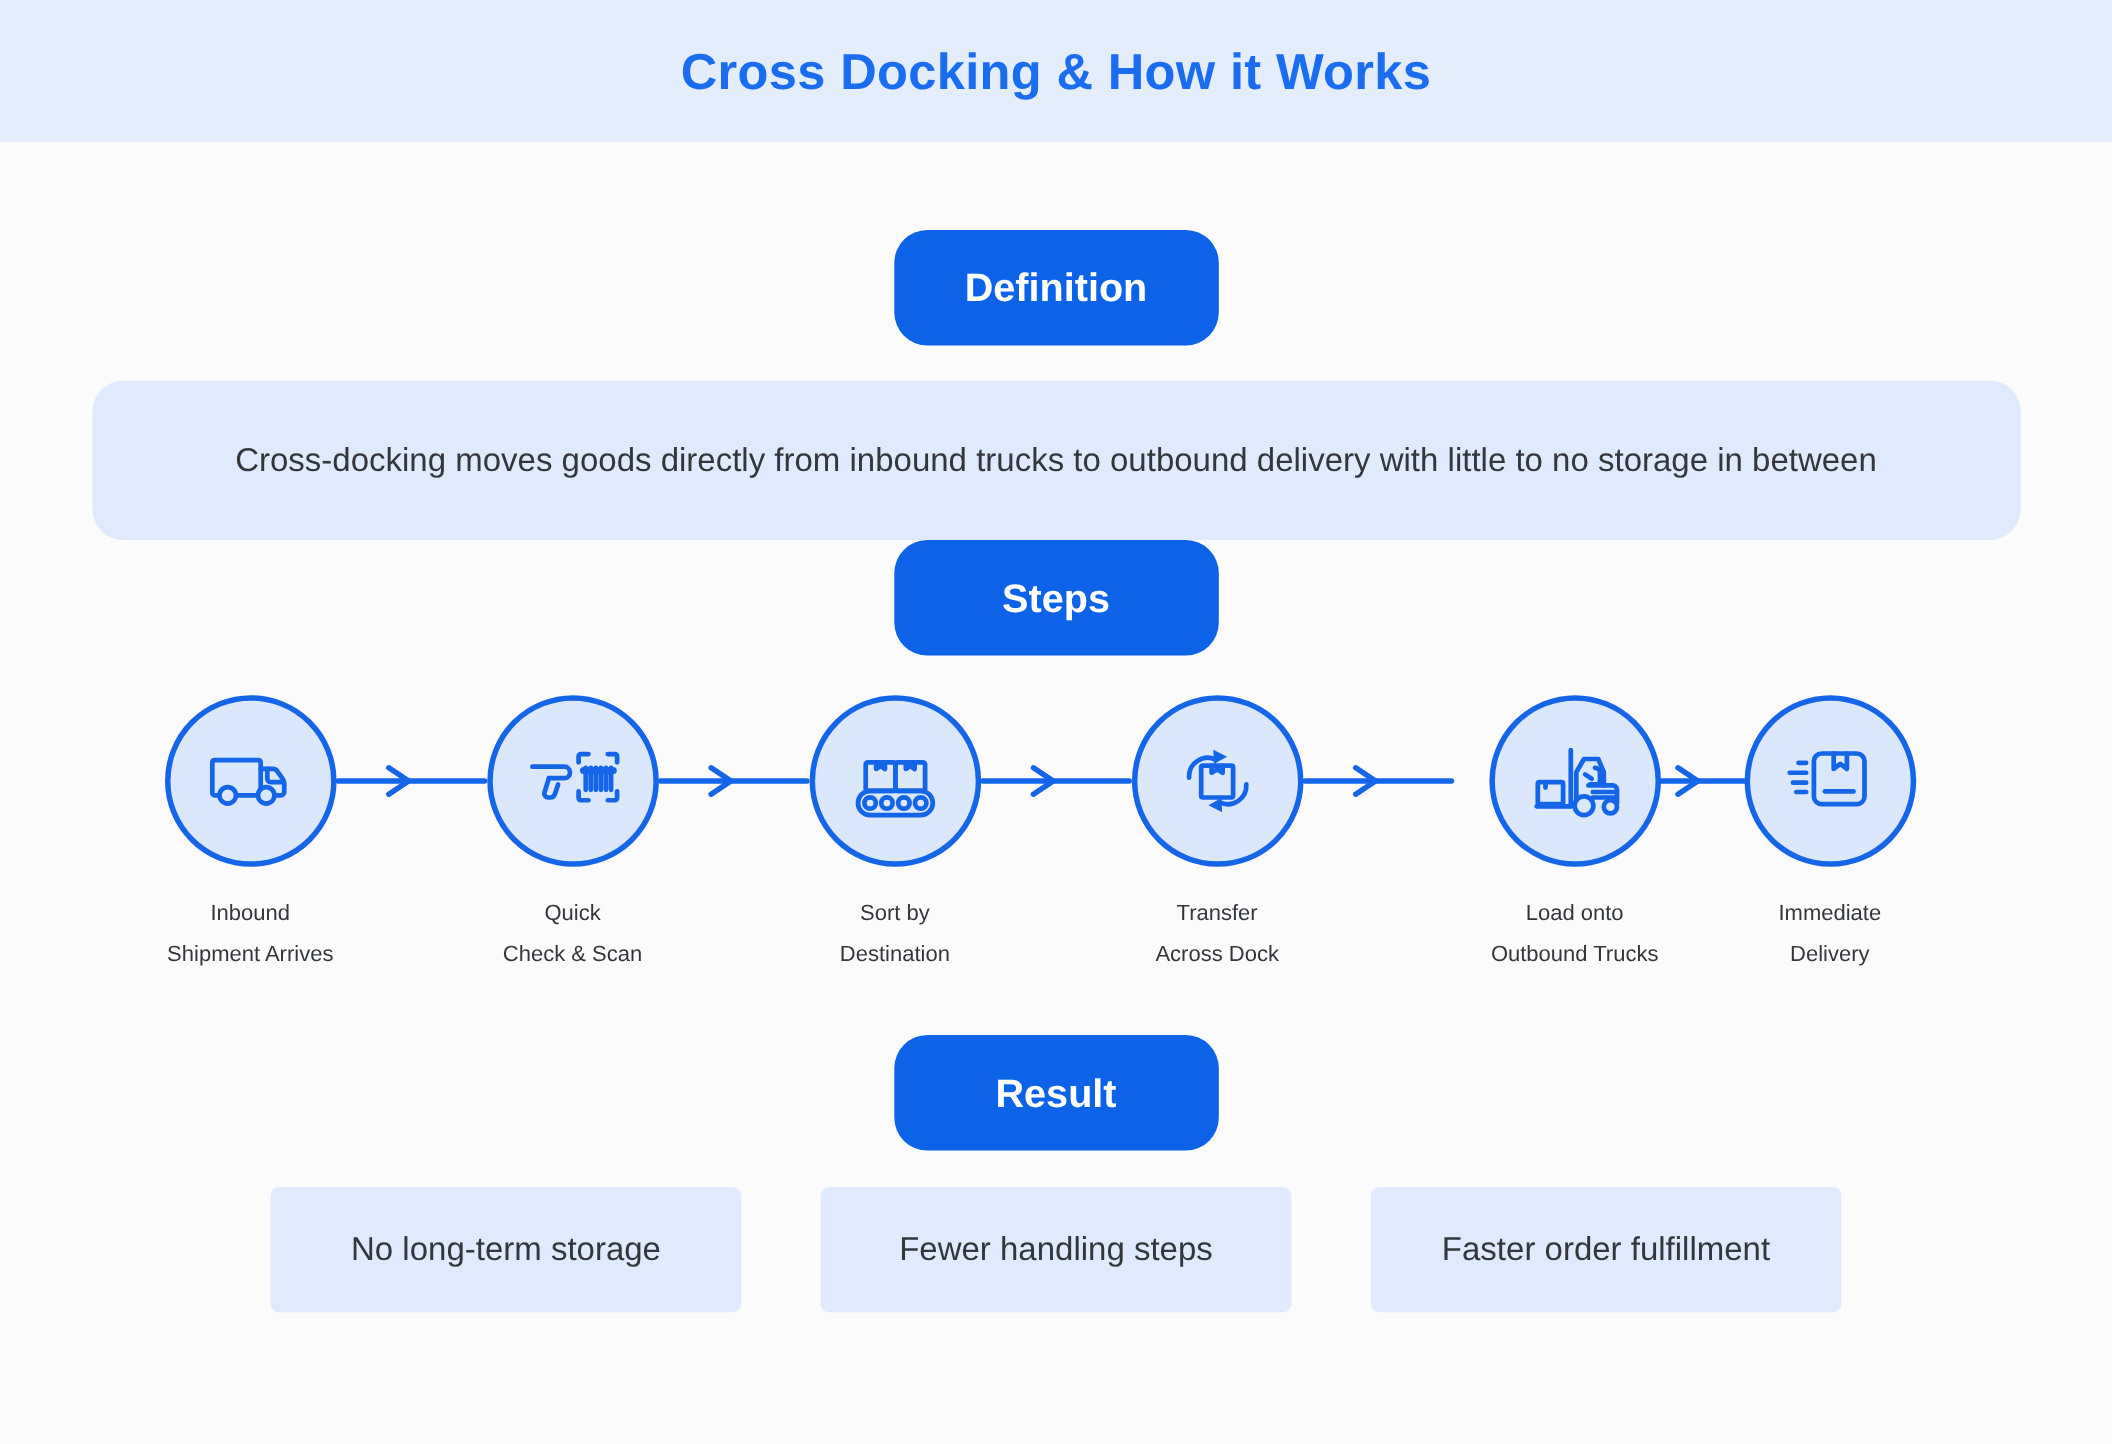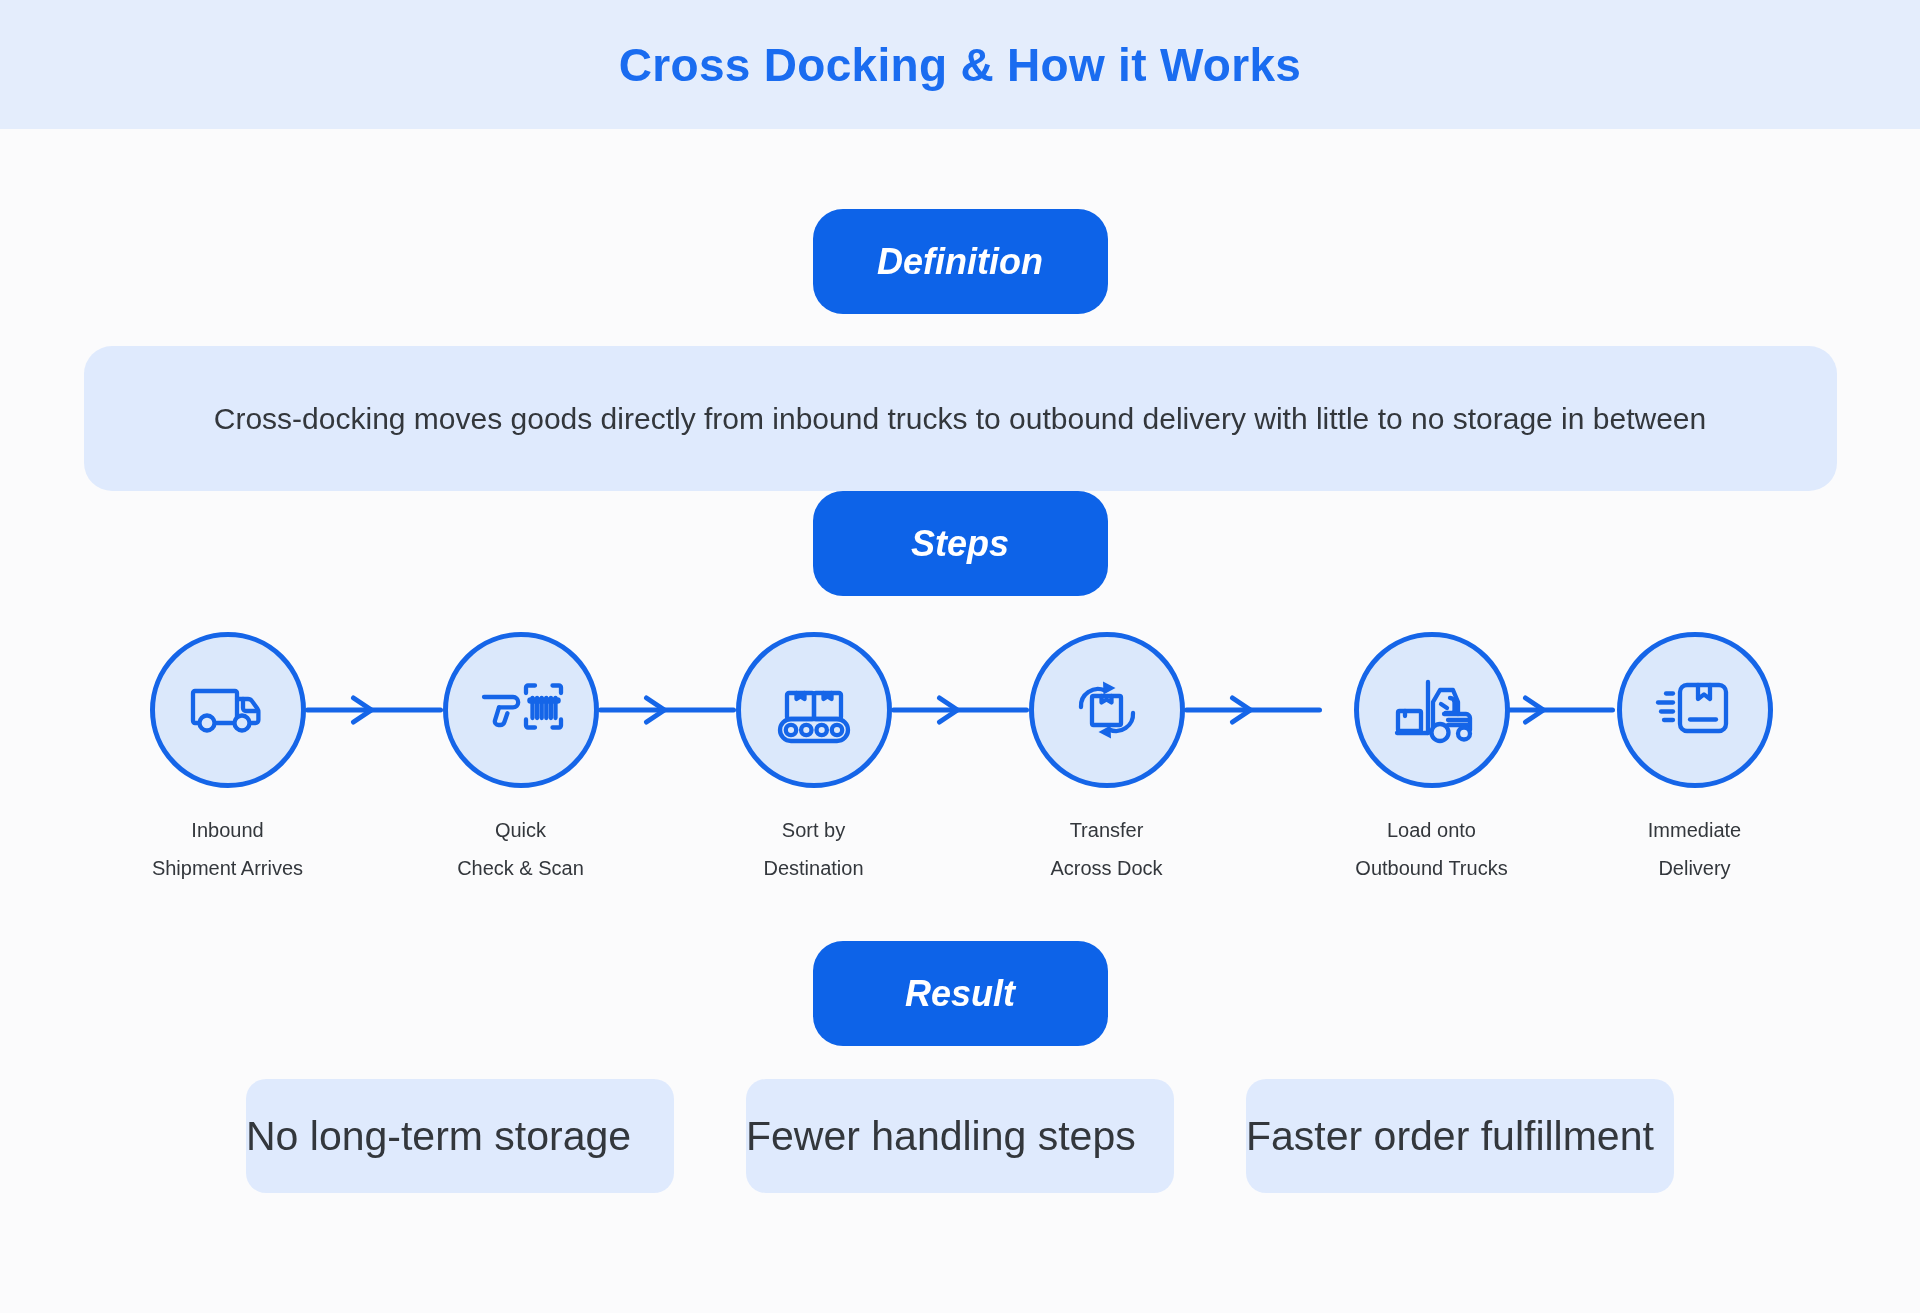--- a/index.html
+++ b/index.html
@@ -18,48 +18,48 @@
     position:relative;width:1920px;height:1313px;
     background:var(--page-bg);
     font-family:"Liberation Sans","DejaVu Sans",sans-serif;
     overflow:hidden;
   }
   .header{height:129px;background:var(--header-bg);display:flex;align-items:center;justify-content:center;}
   .title{font-size:46px;font-weight:bold;color:var(--title-blue);letter-spacing:.3px;}
   .pill{
     width:295px;height:105px;margin:0 auto;background:var(--primary-blue);
     border-radius:30px;display:flex;align-items:center;justify-content:center;
-    color:var(--button-text);font-size:36px;font-weight:bold;font-style:italic;
+    color:var(--button-text);font-size:36px;font-weight:bold;
   }
   .pill-definition{margin-top:80px;}
   .pill-steps{}
   .pill-result{margin-top:54px;}
   .panel{
     width:1753px;height:145px;margin:32px auto 0;background:var(--panel-bg);
     border-radius:28px;display:flex;align-items:center;justify-content:center;
     font-size:30px;color:var(--text-dark);
   }
   .steps-row{position:relative;width:1758px;height:255px;margin:36px auto 0;}
   .connectors{position:absolute;top:0;left:0;}
   .conn{stroke:var(--stroke-blue);stroke-width:5;fill:none;stroke-linecap:round;stroke-linejoin:round;}
   .step{position:absolute;top:0;width:293px;display:flex;flex-direction:column;align-items:center;}
   .step-1{left:0;}.step-2{left:293px;}.step-3{left:586px;}
-  .step-4{left:879px;}.step-5{left:1204px;}.step-6{left:1467px;}
+  .step-4{left:879px;}.step-5{left:1204px;}.step-6{left:1436px;}
   .circle{
     width:156px;height:156px;box-sizing:border-box;border-radius:50%;
     background:var(--circle-bg);border:5px solid var(--stroke-blue);
     display:flex;align-items:center;justify-content:center;position:relative;z-index:1;
   }
   .step-label{margin-top:23px;text-align:center;font-size:20px;line-height:38px;color:var(--text-dark);}
   .step-label span{display:block;}
   .results-row{display:flex;justify-content:center;gap:72px;margin-top:33px;}
   .result-box{
-    width:428px;height:114px;background:var(--panel-bg);border-radius:20px;
-    display:flex;align-items:center;
-    font-size:41px;color:var(--text-dark);
+    width:428px;height:114px;background:var(--panel-bg);border-radius:8px;
+    display:flex;align-items:center;justify-content:center;
+    font-size:30px;color:var(--text-dark);
   }
   .ic{stroke:var(--stroke-blue);fill:none;stroke-width:4.3;stroke-linecap:round;stroke-linejoin:round;}
   .ic .wheel{fill:var(--circle-bg);}
   .ic .thick{stroke-width:6.5;}
   .ic .fillhead{fill:var(--stroke-blue);stroke:none;}
 </style>
 </head>
 <body>
 
 <div class="canvas">

